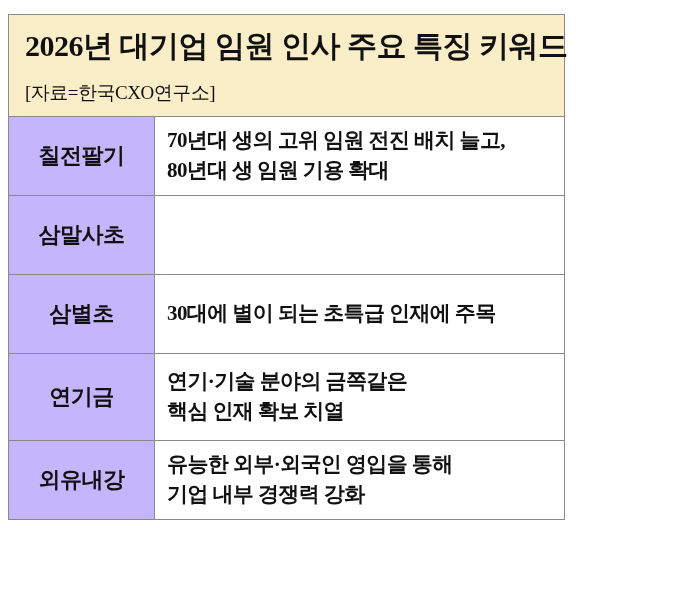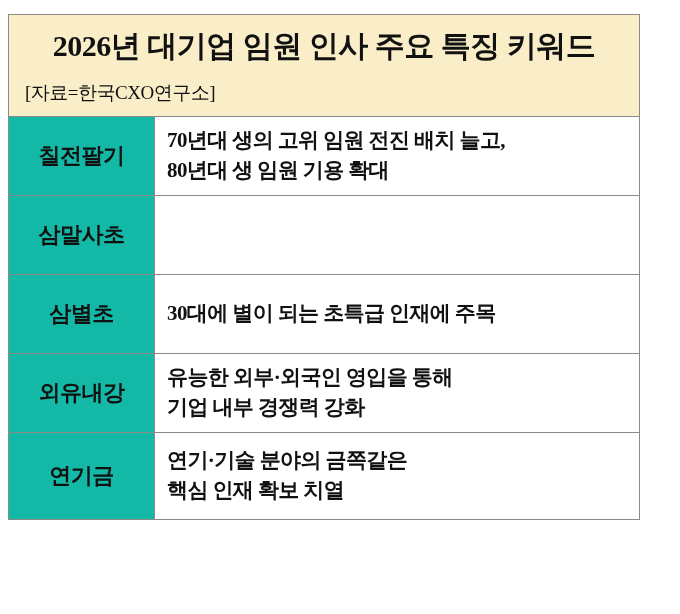--- a/index.html
+++ b/index.html
@@ -17,21 +17,21 @@
     position: relative;
     width: 680px;
     height: 614px;
     background: #ffffff;
     box-sizing: border-box;
   }
   .table-wrap {
     position: absolute;
     left: 8px;
     top: 14px;
-    width: 632px;
+    width: 557px;
     border: 1px solid #8a8a8a;
     box-sizing: border-box;
     background: #ffffff;
   }
   .header-band {
     background: #faeec8;
     border-bottom: 1px solid #8a8a8a;
     padding: 14px 16px 10px 16px;
     box-sizing: border-box;
   }
@@ -57,21 +57,21 @@
     display: flex;
     border-bottom: 1px solid #8a8a8a;
     min-height: 78px;
   }
   .row:last-child {
     border-bottom: none;
   }
   .cell-key {
     width: 146px;
     flex: 0 0 146px;
-    background: #14b8a6;
+    background: #c4b5fd;
     border-right: 1px solid #8a8a8a;
     display: flex;
     align-items: center;
     justify-content: center;
     box-sizing: border-box;
     font-size: 22px;
     font-weight: bold;
     color: #111111;
     letter-spacing: -0.5px;
   }
@@ -111,26 +111,26 @@
 
     <div class="row">
       <div class="cell-key">삼말사초</div>
     </div>
 
     <div class="row">
       <div class="cell-key">삼별초</div>
       <div class="cell-val">30대에 별이 되는 초특급 인재에 주목</div>
     </div>
 
+    <div class="row row-tall">
+      <div class="cell-key">연기금</div>
+      <div class="cell-val">연기·기술 분야의 금쪽같은
+핵심 인재 확보 치열</div>
+    </div>
+
     <div class="row">
       <div class="cell-key">외유내강</div>
       <div class="cell-val">유능한 외부·외국인 영입을 통해
 기업 내부 경쟁력 강화</div>
     </div>
 
-    <div class="row row-tall">
-      <div class="cell-key">연기금</div>
-      <div class="cell-val">연기·기술 분야의 금쪽같은
-핵심 인재 확보 치열</div>
-    </div>
-
   </div>
 </div>
 
 </body></html>

